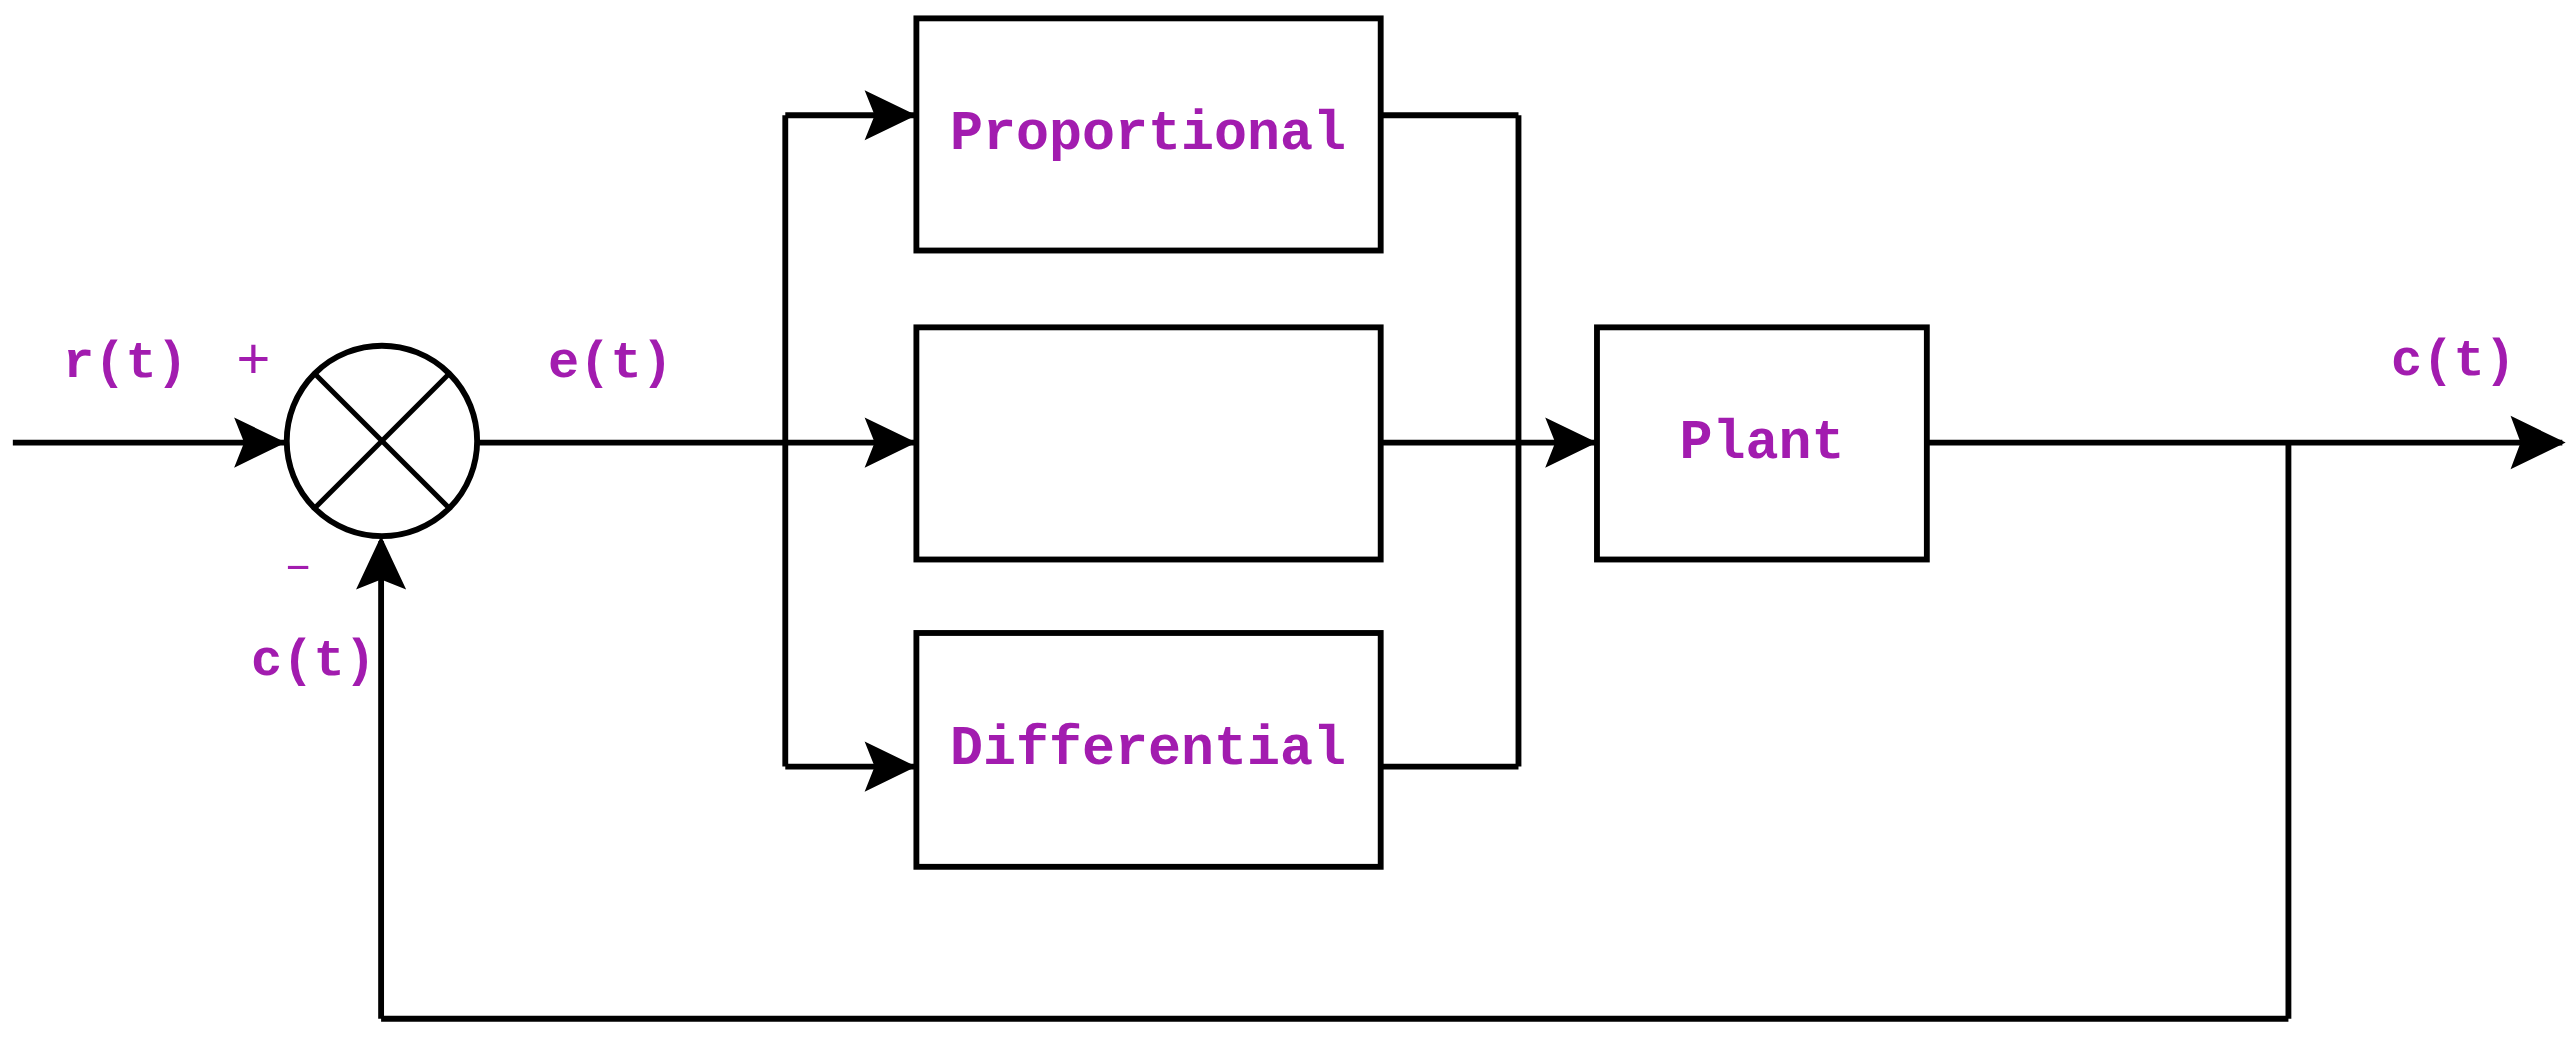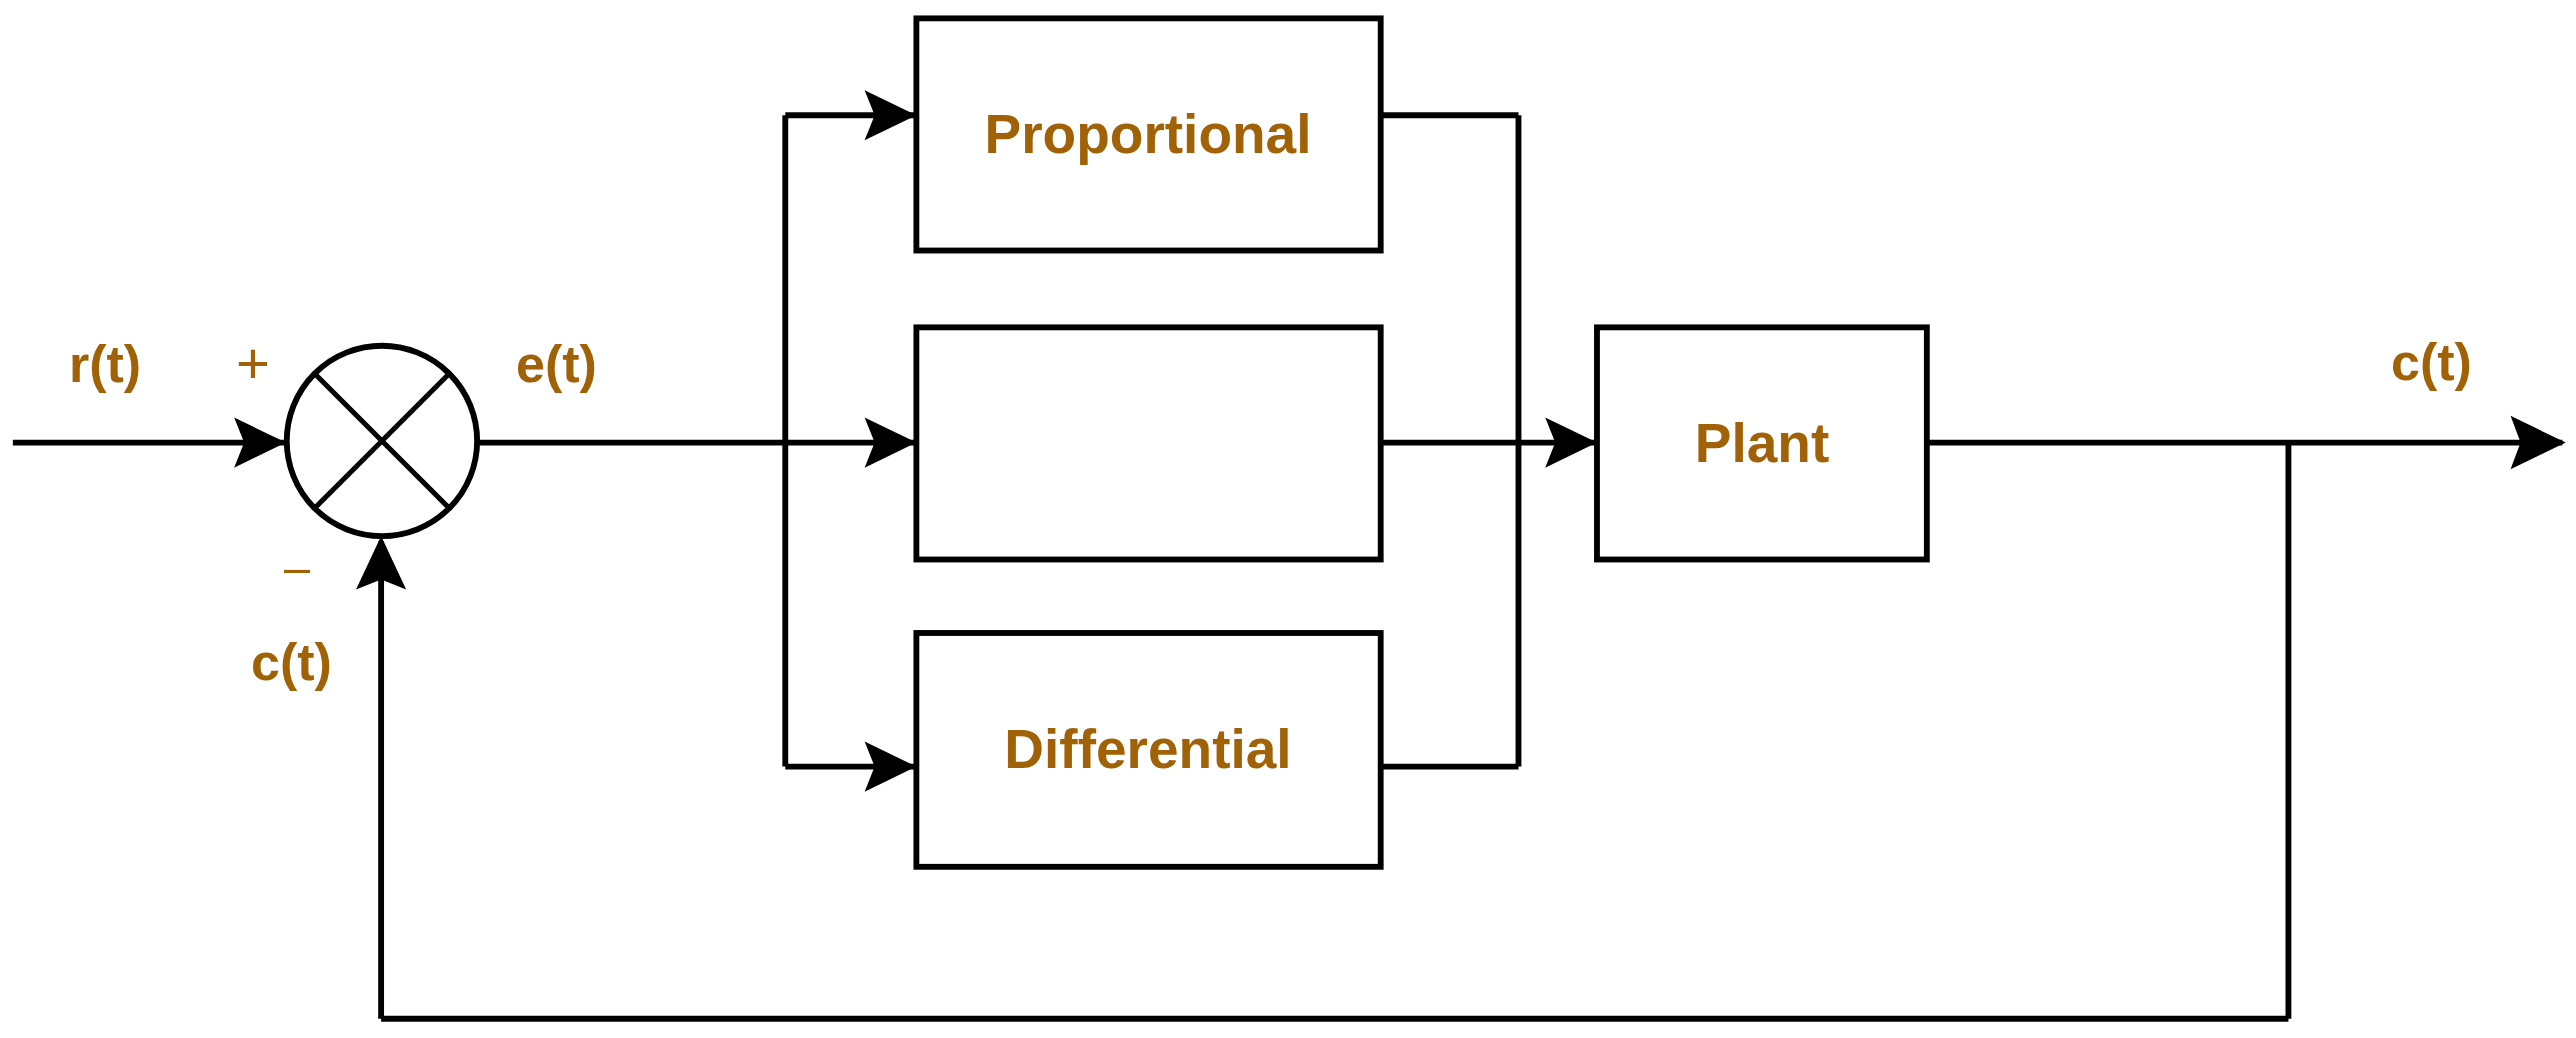--- a/index.html
+++ b/index.html
@@ -46,22 +46,22 @@
     stroke: #000000;
     stroke-width: 6;
     fill: none;
   }
   .arrow-head {
     fill: #000000;
     stroke: none;
   }
   .blk-label {
     position: absolute;
-    color: #a16207;
-    font-family: Liberation Sans, sans-serif;
+    color: #a21caf;
+    font-family: Liberation Mono, monospace;
     font-weight: bold;
     white-space: nowrap;
     user-select: none;
     line-height: 1;
   }
   .block-text {
     font-size: 55px;
     text-align: center;
   }
   .signal-text {
@@ -126,29 +126,29 @@
 
     <g>
       <line class="blk-line" x1="2740" y1="530" x2="2740" y2="1220"></line>
       <line class="blk-line" x1="2740" y1="1220" x2="456" y2="1220"></line>
       <line class="blk-line" x1="456" y1="1220" x2="456" y2="648"></line>
       <polygon class="arrow-head" points="456,642 426,706 456,694 486,706"></polygon>
     </g>
 
   </svg>
 
-  <div class="blk-label signal-text" style="left:69px; top:338px;">r(t)</div>
+  <div class="blk-label signal-text" style="left:63px; top:338px;">r(t)</div>
 
   <div class="blk-label sign-text" style="left:236px; top:334px;">+</div>
 
   <div class="blk-label sign-text" style="left:284px; top:543px; font-size:47px;">–</div>
 
   <div class="blk-label signal-text" style="left:251px; top:636px;">c(t)</div>
 
-  <div class="blk-label signal-text" style="left:516px; top:338px;">e(t)</div>
+  <div class="blk-label signal-text" style="left:548px; top:338px;">e(t)</div>
 
   <div class="blk-label block-text" style="left:916px; top:107px; width:464px;">Proportional</div>
 
 
   <div class="blk-label block-text" style="left:916px; top:722px; width:464px;">Differential</div>
 
   <div class="blk-label block-text" style="left:1597px; top:416px; width:330px;">Plant</div>
 
   <div class="blk-label signal-text" style="left:2391px; top:336px;">c(t)</div>
 

